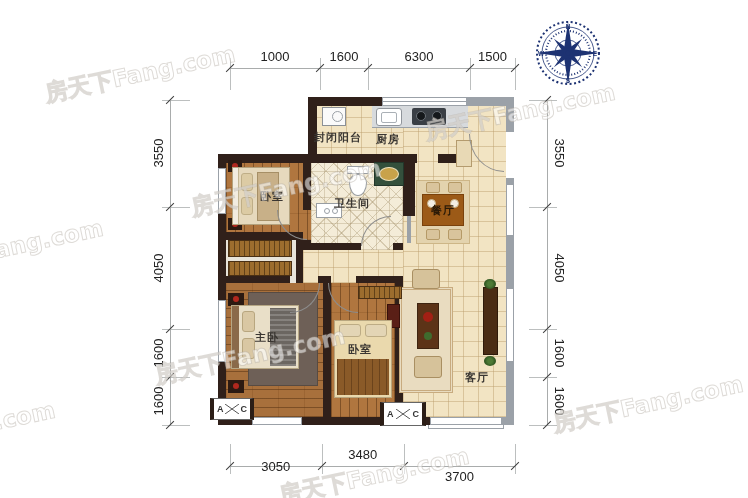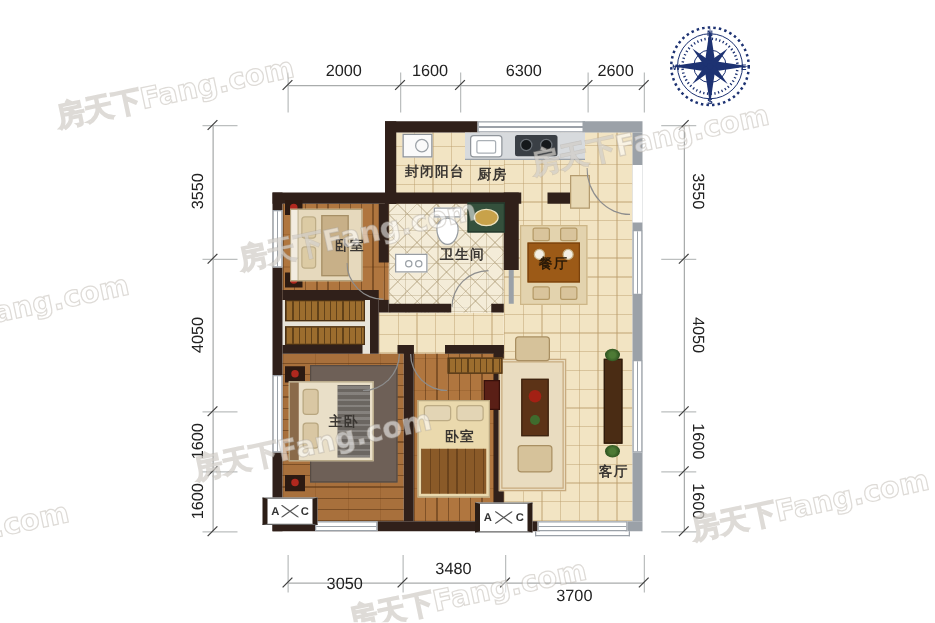--- a/index.html
+++ b/index.html
@@ -31,21 +31,21 @@
   .wall{background:#30201a;}
   .wallg{background:#9ba1a8;}
   .win{background:#ffffff;border:1px solid #9ba1a8;}
   .win-v{background-image:linear-gradient(to right, transparent 46%, #9ba1a8 46%, #9ba1a8 54%, transparent 54%);}
   .win-h{background-image:linear-gradient(to bottom, transparent 42%, #9ba1a8 42%, #9ba1a8 58%, transparent 58%);}
   .arc{position:absolute;border:1px solid #8d8d8d;background:transparent;z-index:4;}
   .arc-bl{border-right:none;border-top:none;border-radius:0 0 0 100%;}
   .arc-br{border-left:none;border-top:none;border-radius:0 0 100% 0;}
   .arc-tl{border-right:none;border-bottom:none;border-radius:100% 0 0 0;}
   .rlabel{position:absolute;font-weight:bold;font-size:11px;color:#3a3632;letter-spacing:1px;
-          text-align:right;z-index:5;line-height:13px;font-family:"DejaVu Sans",sans-serif;}
+          text-align:left;z-index:5;line-height:13px;font-family:"DejaVu Sans",sans-serif;}
   .furn{position:absolute;z-index:2;}
   .wm{position:absolute;font-weight:bold;font-size:23px;white-space:nowrap;z-index:6;
       color:rgba(255,255,255,.55);-webkit-text-stroke:1px rgba(172,165,154,.4);
       transform:translate(-50%,-50%) rotate(-12deg);pointer-events:none;
       font-family:"DejaVu Sans",sans-serif;}
   .acbox{position:absolute;background:#fff;border:1px solid #666;border-left:4px solid #2b1d16;
          border-right:4px solid #2b1d16;z-index:4;display:flex;align-items:center;
          justify-content:space-between;padding:0 3px;font-size:9px;font-weight:bold;color:#333;}
   .dimlabel{position:absolute;font-size:13px;color:#222;white-space:nowrap;z-index:3;
             font-family:"Liberation Sans",sans-serif;}
@@ -247,24 +247,24 @@
       <div style="position: absolute; left: 230px; top: 58px; width: 1px; height: 32px; background: rgb(188, 191, 191);"></div>
       <div style="position: absolute; left: 230px; top: 68px; width: 11px; height: 0px; border-top: 1.5px solid rgb(63, 63, 63); transform: translate(-50%, -50%) rotate(-45deg);"></div>
       <div style="position: absolute; left: 320px; top: 58px; width: 1px; height: 32px; background: rgb(188, 191, 191);"></div>
       <div style="position: absolute; left: 320px; top: 68px; width: 11px; height: 0px; border-top: 1.5px solid rgb(63, 63, 63); transform: translate(-50%, -50%) rotate(-45deg);"></div>
       <div style="position: absolute; left: 368px; top: 58px; width: 1px; height: 32px; background: rgb(188, 191, 191);"></div>
       <div style="position: absolute; left: 368px; top: 68px; width: 11px; height: 0px; border-top: 1.5px solid rgb(63, 63, 63); transform: translate(-50%, -50%) rotate(-45deg);"></div>
       <div style="position: absolute; left: 470px; top: 58px; width: 1px; height: 32px; background: rgb(188, 191, 191);"></div>
       <div style="position: absolute; left: 470px; top: 68px; width: 11px; height: 0px; border-top: 1.5px solid rgb(63, 63, 63); transform: translate(-50%, -50%) rotate(-45deg);"></div>
       <div style="position: absolute; left: 515px; top: 58px; width: 1px; height: 32px; background: rgb(188, 191, 191);"></div>
       <div style="position: absolute; left: 515px; top: 68px; width: 11px; height: 0px; border-top: 1.5px solid rgb(63, 63, 63); transform: translate(-50%, -50%) rotate(-45deg);"></div>
-      <div class="dimlabel" style="position: absolute; left: 275px; top: 64px; transform: translate(-50%, -100%);">2000</div>
+      <div class="dimlabel" style="position: absolute; left: 275px; top: 64px; transform: translate(-50%, -100%);">1000</div>
       <div class="dimlabel" style="position: absolute; left: 344px; top: 64px; transform: translate(-50%, -100%);">1600</div>
       <div class="dimlabel" style="position: absolute; left: 419px; top: 64px; transform: translate(-50%, -100%);">6300</div>
-      <div class="dimlabel" style="position: absolute; left: 492.5px; top: 64px; transform: translate(-50%, -100%);">2600</div>
+      <div class="dimlabel" style="position: absolute; left: 492.5px; top: 64px; transform: translate(-50%, -100%);">1500</div>
     </div>
   <div id="dim-bottom">
       <div style="position: absolute; left: 230px; top: 466px; width: 285px; height: 1px; background: rgb(169, 172, 172);"></div>
       <div style="position: absolute; left: 230px; top: 444px; width: 1px; height: 30px; background: rgb(188, 191, 191);"></div>
       <div style="position: absolute; left: 230px; top: 466px; width: 11px; height: 0px; border-top: 1.5px solid rgb(63, 63, 63); transform: translate(-50%, -50%) rotate(-45deg);"></div>
       <div style="position: absolute; left: 321.5px; top: 444px; width: 1px; height: 30px; background: rgb(188, 191, 191);"></div>
       <div style="position: absolute; left: 321.5px; top: 466px; width: 11px; height: 0px; border-top: 1.5px solid rgb(63, 63, 63); transform: translate(-50%, -50%) rotate(-45deg);"></div>
       <div style="position: absolute; left: 404px; top: 444px; width: 1px; height: 30px; background: rgb(188, 191, 191);"></div>
       <div style="position: absolute; left: 404px; top: 466px; width: 11px; height: 0px; border-top: 1.5px solid rgb(63, 63, 63); transform: translate(-50%, -50%) rotate(-45deg);"></div>
       <div style="position: absolute; left: 515px; top: 444px; width: 1px; height: 30px; background: rgb(188, 191, 191);"></div>

